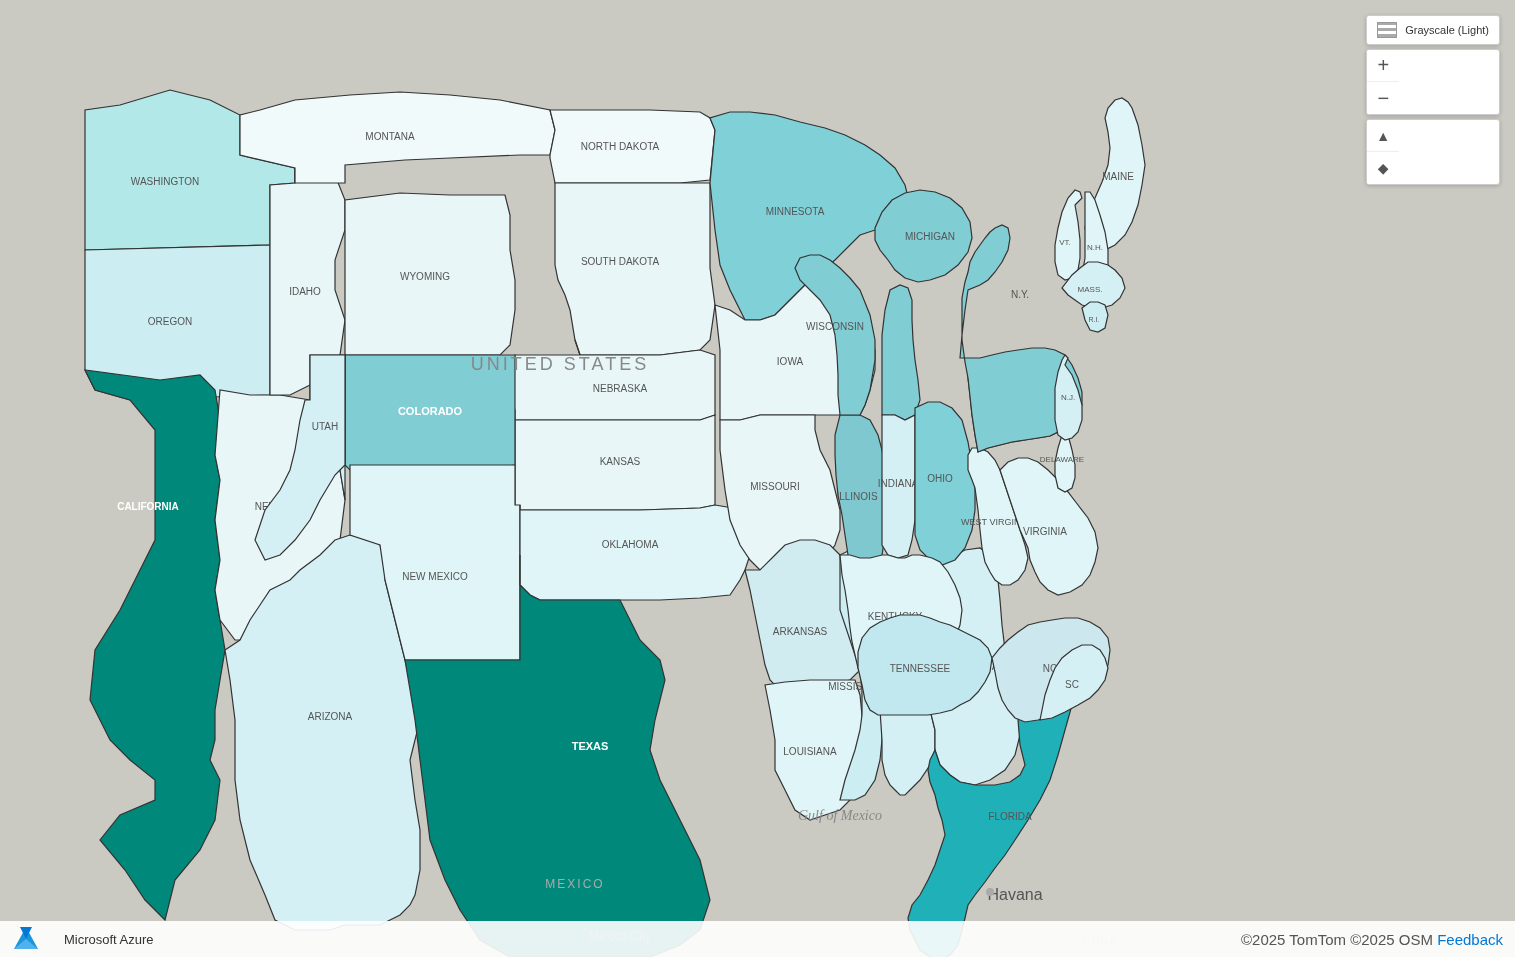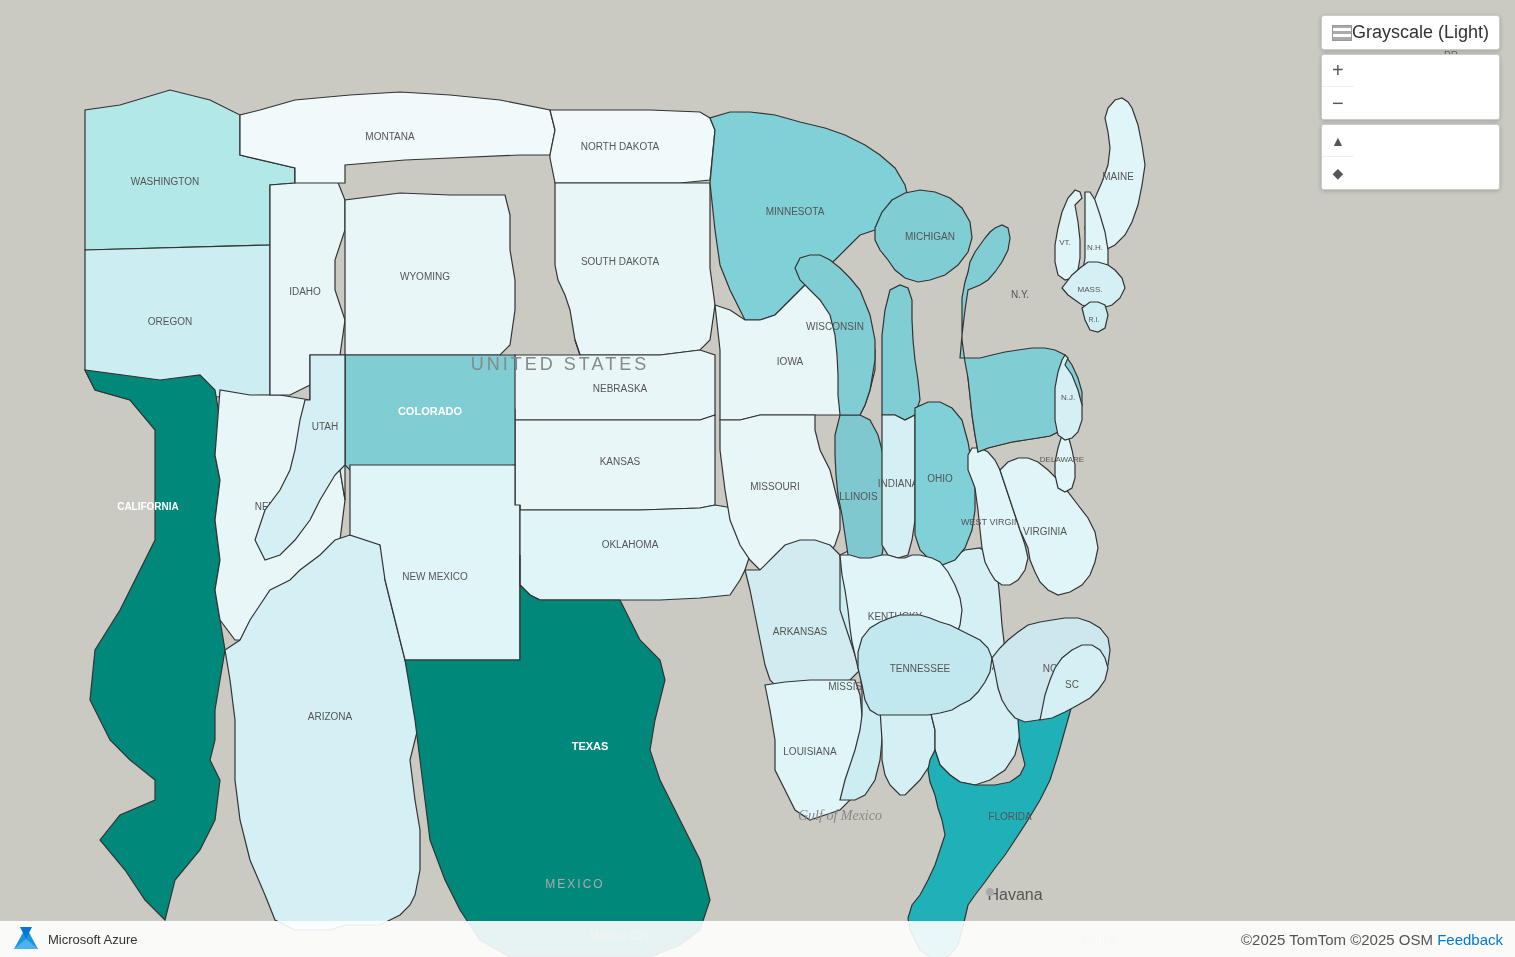--- a/index.html
+++ b/index.html
@@ -38,21 +38,22 @@
       z-index: 100;
     }
 
     #layer-indicator {
       background: white;
       border: 1px solid #ccc;
       border-radius: 3px;
       padding: 6px 10px;
       display: flex;
       align-items: center;
-      font-size: 18px;
+      gap: 8px;
+      font-size: 11px;
       color: #333;
       box-shadow: 0 1px 4px rgba(0,0,0,0.2);
     }
 
     #layer-icon {
       width: 20px;
       height: 16px;
       background: repeating-linear-gradient(
         0deg,
         #aaa 0px, #aaa 3px,
@@ -121,21 +122,21 @@
       display: flex;
       align-items: center;
       justify-content: space-between;
       padding: 0 12px;
       z-index: 100;
     }
 
     #microsoft-azure {
       display: flex;
       align-items: center;
-      gap: 8px;
+      gap: 24px;
     }
 
     #azure-logo {
       width: 28px;
       height: 28px;
     }
 
     #azure-text {
       font-size: 13px;
       color: #333;

